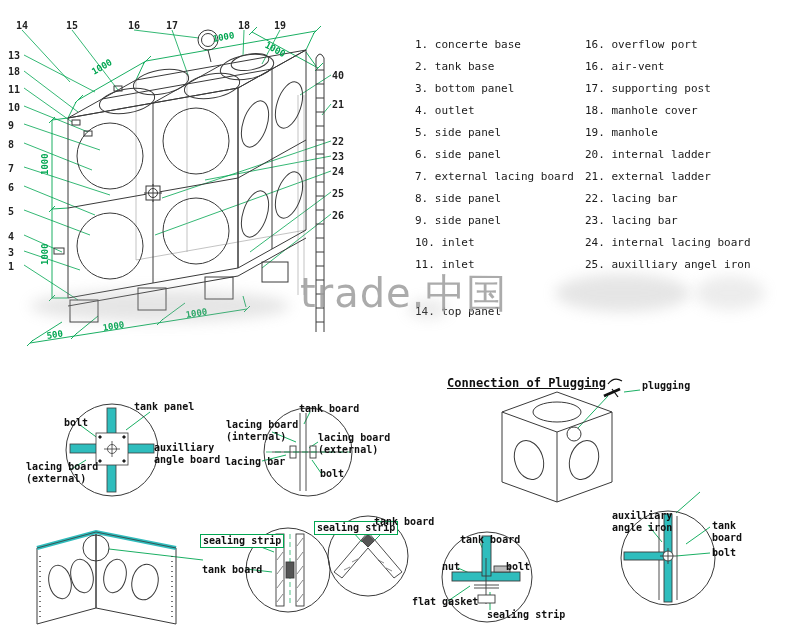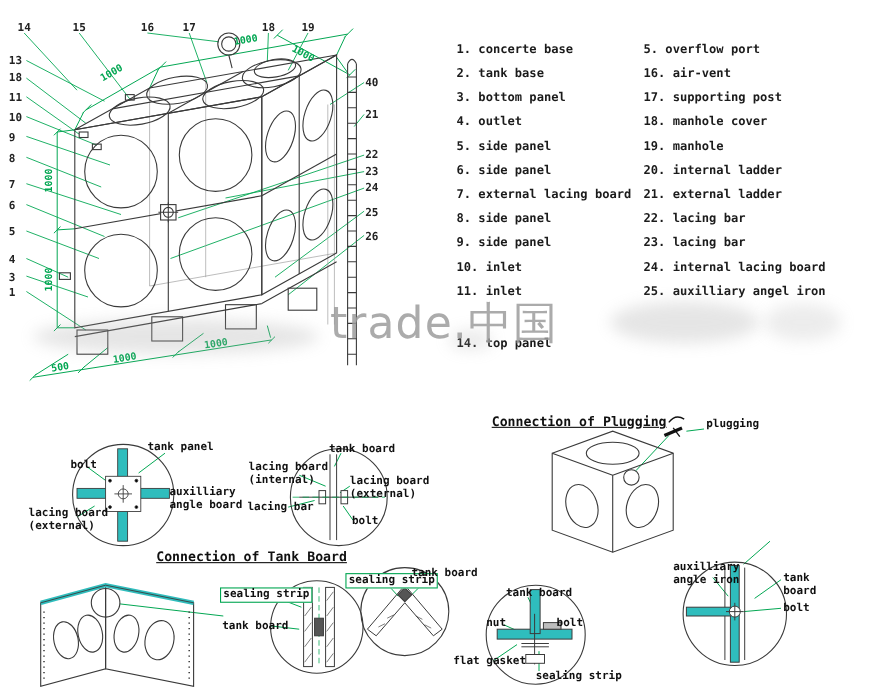--- a/index.html
+++ b/index.html
@@ -1,21 +1,21 @@
 <!DOCTYPE html>
 <html><head>
 <meta charset="utf-8">
 <style>
   * { margin:0; padding:0; box-sizing:border-box; }
   html,body { width:800px; height:629px; background:#fff; overflow:hidden; }
   #canvas { position:relative; width:644px; height:629px; background:#fff;
             font-family:"DejaVu Sans Mono", monospace;border-radius:12px; }
   .abs { position:absolute; }
   svg  { position:absolute; overflow:visible; }
-  .plist   { font-weight:bold; font-size:11px; color:#1b1b1b; white-space:nowrap;text-align:right; }
+  .plist   { font-weight:normal; font-size:11px; color:#1b1b1b; white-space:nowrap;text-align:right; }
   .callout { font-weight:bold; font-size:10px; color:#222; }
   .dim     { font-weight:bold; font-size:9px; color:#00a651; white-space:nowrap;
              transform-origin:left top; }
   .lbl     { font-weight:bold; font-size:10px; color:#101010; line-height:1.2;
              white-space:pre-line; }
   .boxed   { border:1px solid #00a651; padding:0 2px; background:#fff; }
   .heading { font-weight:bold; font-size:12px; color:#101010;
              text-decoration:underline; white-space:nowrap; }
   .heading2 { font-weight:bold; font-size:12px; color:#101010; text-align:center; }
   .heading2 span { text-decoration:underline; }
@@ -148,21 +148,21 @@
   <div class="abs plist" style="left:415px;top:104px">4. outlet</div>
   <div class="abs plist" style="left:415px;top:126px">5. side panel</div>
   <div class="abs plist" style="left:415px;top:148px">6. side panel</div>
   <div class="abs plist" style="left:415px;top:170px">7. external lacing board</div>
   <div class="abs plist" style="left:415px;top:192px">8. side panel</div>
   <div class="abs plist" style="left:415px;top:214px">9. side panel</div>
   <div class="abs plist" style="left:415px;top:236px">10. inlet</div>
   <div class="abs plist" style="left:415px;top:258px">11. inlet</div>
   <div class="abs plist" style="left:415px;top:305px">14. top panel</div>
 
-  <div class="abs plist" style="left:585px;top:38px">5. overflow port</div>
+  <div class="abs plist" style="left:585px;top:38px">16. overflow port</div>
   <div class="abs plist" style="left:585px;top:60px">16. air-vent</div>
   <div class="abs plist" style="left:585px;top:82px">17. supporting post</div>
   <div class="abs plist" style="left:585px;top:104px">18. manhole cover</div>
   <div class="abs plist" style="left:585px;top:126px">19. manhole</div>
   <div class="abs plist" style="left:585px;top:148px">20. internal ladder</div>
   <div class="abs plist" style="left:585px;top:170px">21. external ladder</div>
   <div class="abs plist" style="left:585px;top:192px">22. lacing bar</div>
   <div class="abs plist" style="left:585px;top:214px">23. lacing bar</div>
   <div class="abs plist" style="left:585px;top:236px">24. internal lacing board</div>
   <div class="abs plist" style="left:585px;top:258px">25. auxilliary angel iron</div>
@@ -276,21 +276,20 @@
       <rect x="482" y="536" width="9" height="40" fill="#2fbdbd"></rect>
       <rect x="494" y="566" width="16" height="6" fill="#bdbdbd"></rect>
       <line x1="486" y1="558" x2="486" y2="604" fill="none"></line>
       <line x1="474" y1="585" x2="499" y2="585" fill="none"></line>
       <line x1="474" y1="588" x2="499" y2="588" fill="none"></line>
       <rect x="478" y="595" width="17" height="8" fill="#fff"></rect>
     </g>
   </svg>
 
   <div class="abs heading" style="left:447px;top:376px">Connection of Plugging</div>
-  <div class="abs heading" style="left:142px;top:499px">Connection of Tank Board</div>
 
   <div class="abs lbl" style="left:134px;top:401px">tank panel</div>
   <div class="abs lbl" style="left:64px;top:417px">bolt</div>
   <div class="abs lbl" style="left:154px;top:442px">auxilliary
 angle board</div>
   <div class="abs lbl" style="left:26px;top:461px">lacing board
 (external)</div>
   <div class="abs lbl" style="left:226px;top:419px">lacing board
 (internal)</div>
   <div class="abs lbl" style="left:299px;top:403px">tank board</div>

